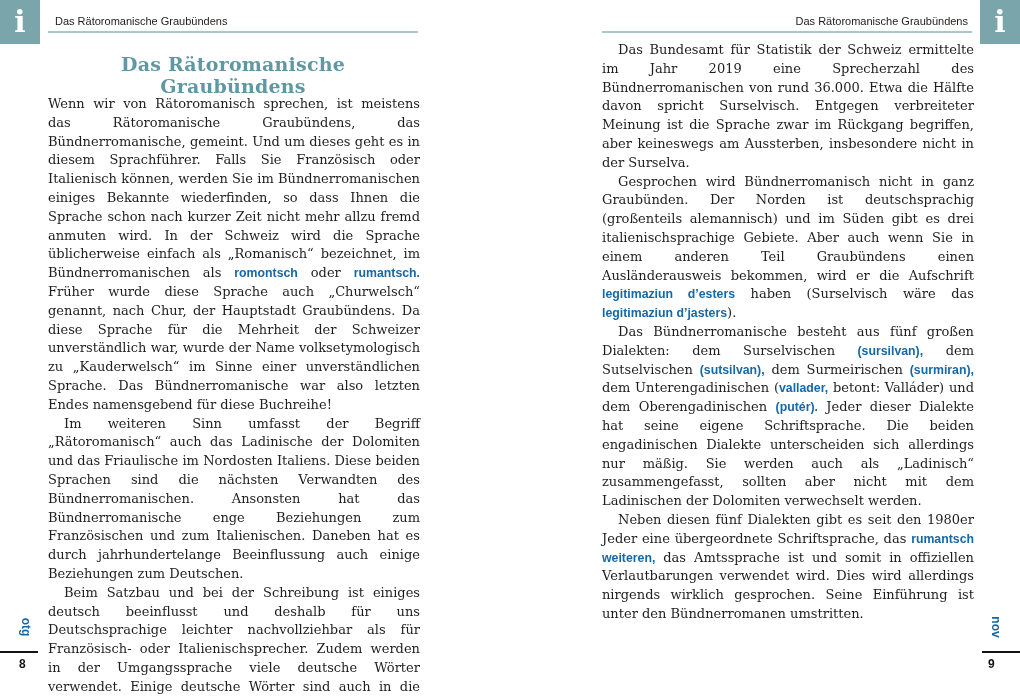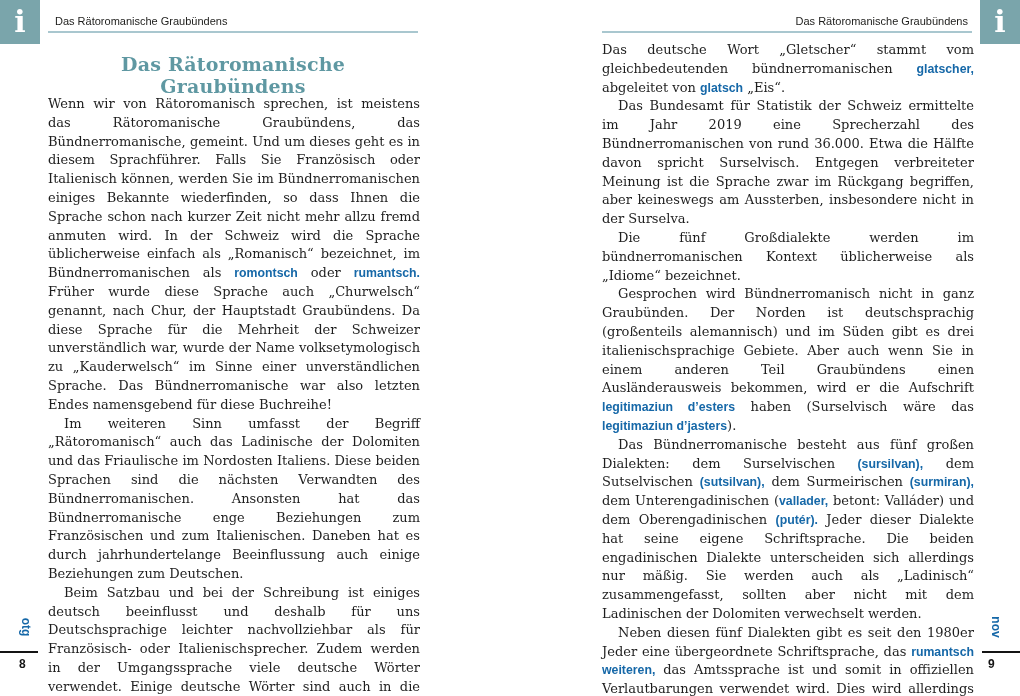--- a/index.html
+++ b/index.html
@@ -62,23 +62,21 @@
   <div class="footrule left"></div>
   <div class="pagenum left">8</div>
 
   <div class="ibox right">
     <span>i</span>
   </div>
   <div class="runhead right">Das Rätoromanische Graubündens</div>
   <div class="headrule right"></div>
 
   <div class="bodycol right">
-      <p class="para"><span>Das deutsche Wort „Gletscher“ stammt vom gleichbedeutenden bündnerromanischen </span><span class="hl">glatscher,</span><span> abgeleitet von </span><span class="hl">glatsch</span><span> „Eis“.</span></p>
       <p class="para indent"><span>Das Bundesamt für Statistik der Schweiz ermittelte im Jahr 2019 eine Sprecherzahl des Bündnerromanischen von rund 36.000. Etwa die Hälfte davon spricht Surselvisch. Entgegen verbreiteter Meinung ist die Sprache zwar im Rückgang begriffen, aber keineswegs am Aussterben, insbesondere nicht in der Surselva.</span></p>
-      <p class="para indent"><span>Die fünf Großdialekte werden im bündnerromanischen Kontext üblicherweise als „Idiome“ bezeichnet.</span></p>
       <p class="para indent"><span>Gesprochen wird Bündnerromanisch nicht in ganz Graubünden. Der Norden ist deutschsprachig (großenteils alemannisch) und im Süden gibt es drei italienischsprachige Gebiete. Aber auch wenn Sie in einem anderen Teil Graubündens einen Ausländerausweis bekommen, wird er die Aufschrift </span><span class="hl">legitimaziun d’esters</span><span> haben (Surselvisch wäre das </span><span class="hl">legitimaziun d’jasters</span><span>).</span></p>
       <p class="para indent"><span>Das Bündnerromanische besteht aus fünf großen Dialekten: dem Surselvischen </span><span class="hl">(sursilvan),</span><span> dem Sutselvischen </span><span class="hl">(sutsilvan),</span><span> dem Surmeirischen </span><span class="hl">(surmiran),</span><span> dem Unterengadinischen (</span><span class="hl">vallader,</span><span> betont: Valláder) und dem Oberengadinischen </span><span class="hl">(putér).</span><span> Jeder dieser Dialekte hat seine eigene Schriftsprache. Die beiden engadinischen Dialekte unterscheiden sich allerdings nur mäßig. Sie werden auch als „Ladinisch“ zusammengefasst, sollten aber nicht mit dem Ladinischen der Dolomiten verwechselt werden.</span></p>
       <p class="para indent"><span>Neben diesen fünf Dialekten gibt es seit den 1980er Jeder eine übergeordnete Schriftsprache, das </span><span class="hl">rumantsch weiteren,</span><span> das Amtssprache ist und somit in offiziellen Verlautbarungen verwendet wird. Dies wird allerdings nirgends wirklich gesprochen. Seine Einführung ist unter den Bündnerromanen umstritten.</span></p>
     </div>
 
   <div class="tab right">nov</div>
   <div class="footrule right"></div>
   <div class="pagenum right">9</div>
 
 </div>

